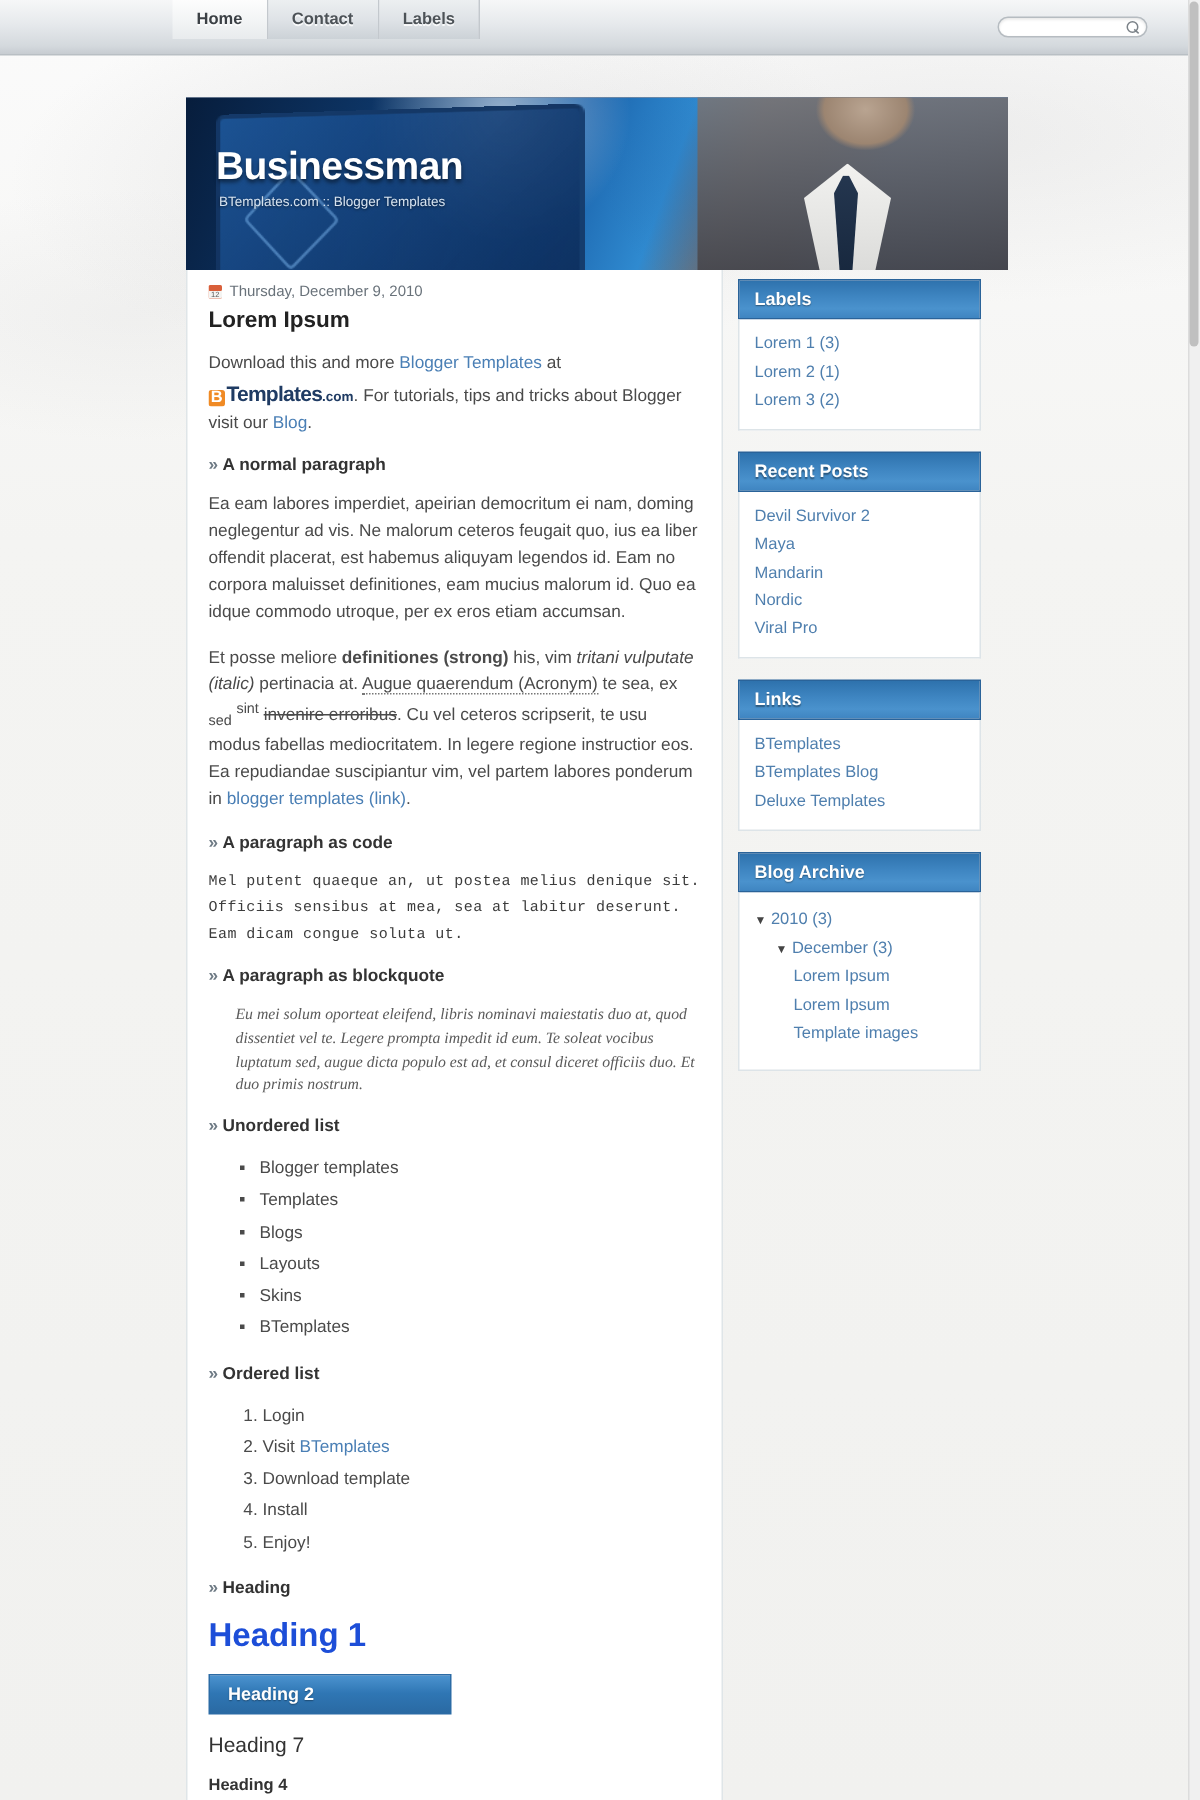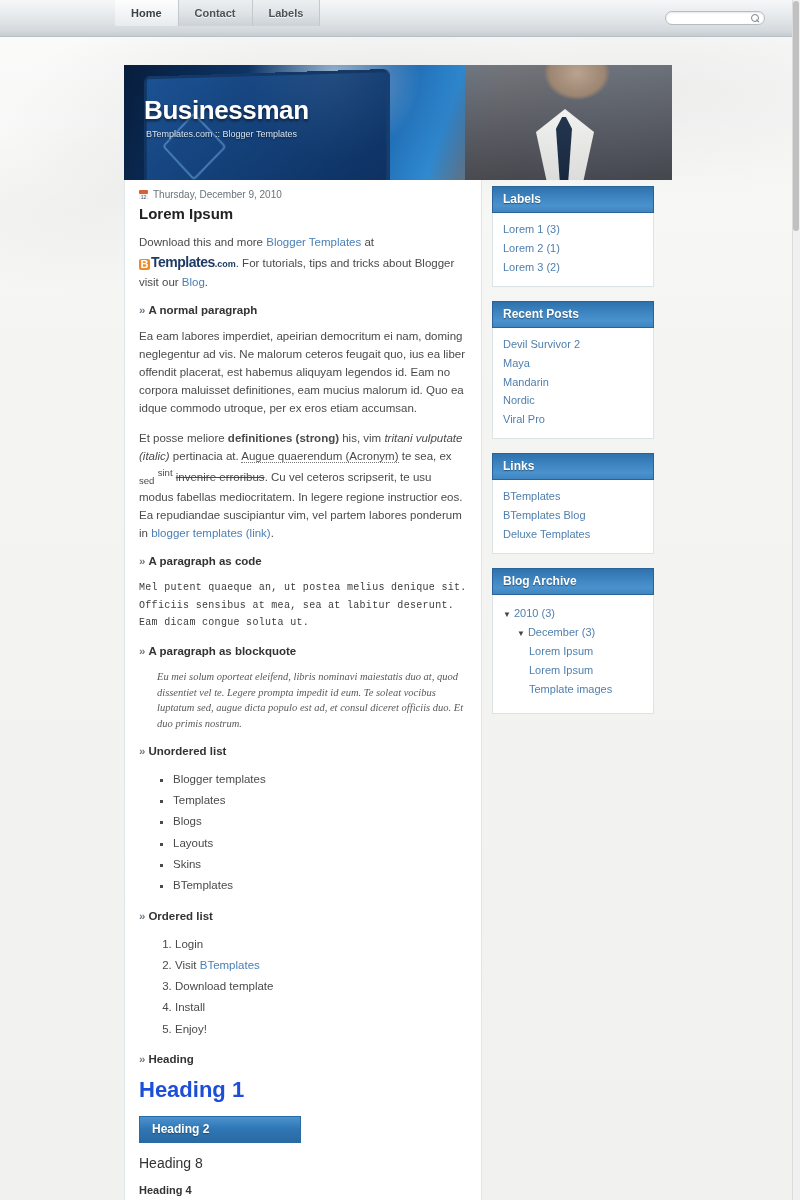--- a/index.html
+++ b/index.html
@@ -317,21 +317,21 @@
           <li>Download template</li>
           <li>Install</li>
           <li>Enjoy!</li>
         </ol>
 
         <div class="sec-head">
           <span class="arrow">»</span><span>Heading</span>
         </div>
         <h1 class="h1">Heading 1</h1>
         <h2 class="h2">Heading 2</h2>
-        <h3 class="h3">Heading 8</h3>
+        <h3 class="h3">Heading 7</h3>
         <h4 class="h4">Heading 4</h4>
 
       </div>
 
     </div>
 
     <div id="sidebar">
 
       <div class="widget">
         <div class="widget-head">Labels</div>

